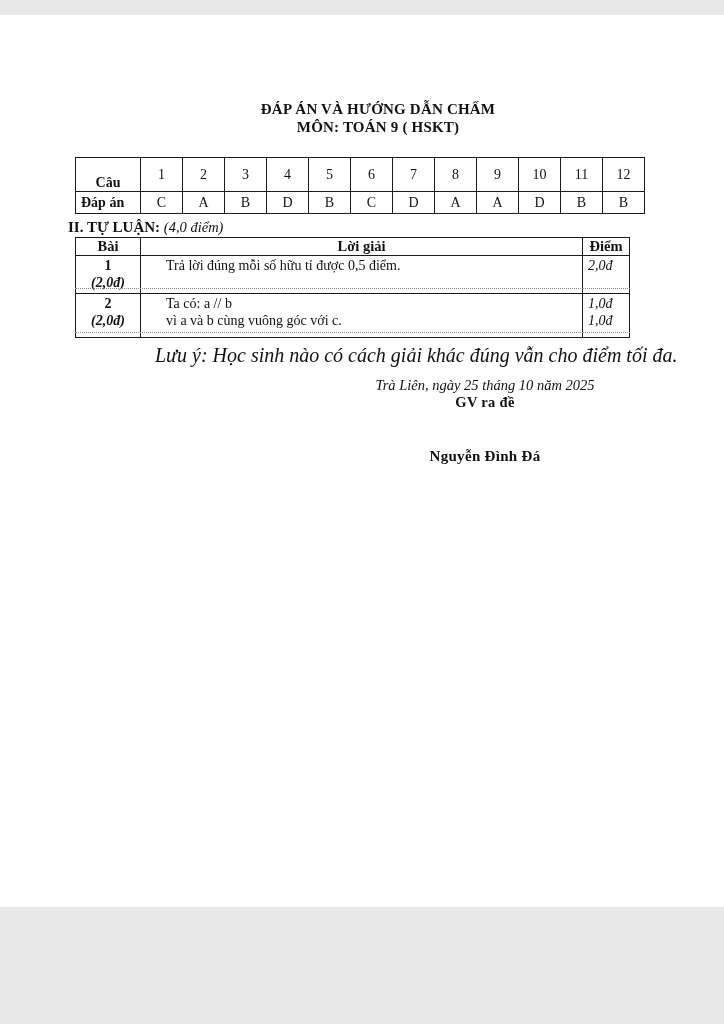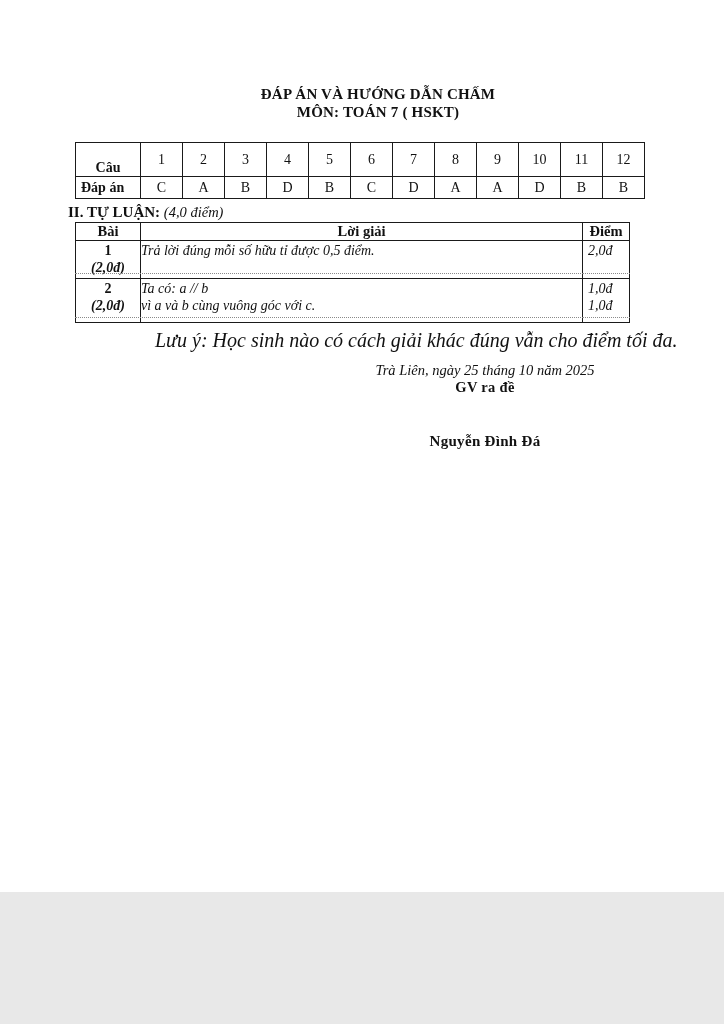--- a/index.html
+++ b/index.html
@@ -1,21 +1,21 @@
 <!DOCTYPE html>
 <html lang="vi"><head>
 <meta charset="utf-8">
 <style>
   * { margin: 0; padding: 0; box-sizing: border-box; }
   html, body { background: #e8e8e8; }
   .page {
     position: relative;
     width: 724px;
     height: 892px;
-    margin: 0 auto;
+    margin: 15px auto;
     background: #ffffff;
     font-family: "Liberation Serif", "DejaVu Serif", serif;
     color: #111;
     overflow: hidden;
   }
   .title-wrap {
     position: absolute;
     top: 85px;
     left: 32px;
     right: 0;
@@ -57,21 +57,21 @@
     top: 222px;
     left: 75px;
     width: 555px;
   }
   .essay-table col.c-bai  { width: 65px; }
   .essay-table col.c-diem { width: 47px; }
   .essay-table th { height: 18px; text-align: center; vertical-align: middle; font-weight: bold; font-size: 14.5px; }
   .essay-table td { vertical-align: top; position: relative; }
   .essay-table .bai-cell { text-align: center; font-weight: bold; line-height: 17px; padding-top: 1px; }
   .essay-table .bai-sub { font-style: italic; }
-  .essay-table .sol-cell { padding: 1px 6px 0 0; line-height: 17px; font-style: italic; }
+  .essay-table .sol-cell { padding: 1px 6px 0 25px; line-height: 17px; }
   .essay-table .diem-cell { padding: 1px 2px 0 5px; font-style: italic; line-height: 17px; }
   .essay-table .row-1 td { height: 38px; }
   .essay-table .row-2 td { height: 44px; }
   .essay-table tr.body-row td::after {
     content: "";
     position: absolute;
     left: -1px;
     right: -1px;
     bottom: 4px;
     border-top: 1px dotted #8a8a8a;
@@ -96,21 +96,21 @@
   .sig-role { font-weight: bold; font-size: 14.5px; line-height: 17px; letter-spacing: 0.3px; }
   .sig-name { font-weight: bold; font-size: 15px; margin-top: 37px; letter-spacing: 0.3px; }
 </style>
 </head>
 <body>
 
 <div class="page">
 
   <div class="title-wrap">
     <div class="title-line">ĐÁP ÁN VÀ HƯỚNG DẪN CHẤM</div>
-    <div class="title-line">MÔN: TOÁN 7 ( HSKT)</div>
+    <div class="title-line">MÔN: TOÁN 9 ( HSKT)</div>
   </div>
 
 
   <table class="mc-table">
     <tbody>
         <tr>
       <th class="label-col">Câu</th>
       <td>1</td>
       <td>2</td>
       <td>3</td>

